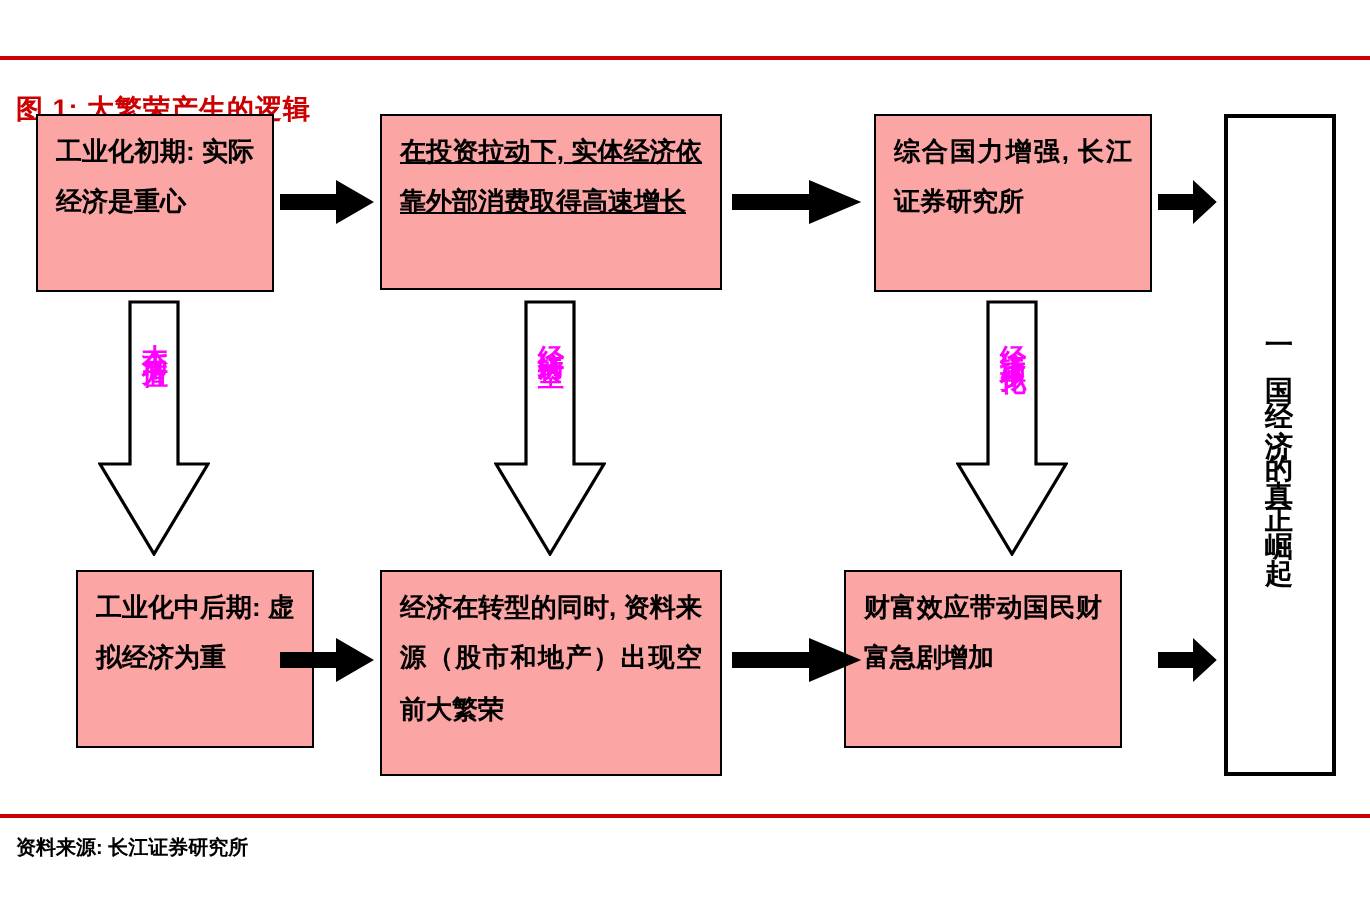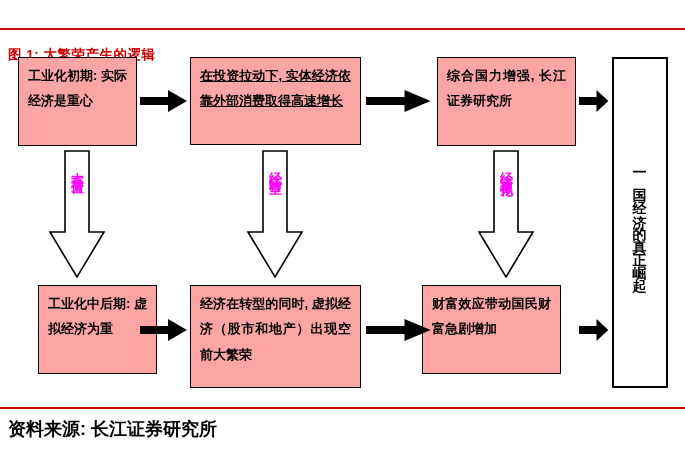--- a/index.html
+++ b/index.html
@@ -8,21 +8,21 @@
     font-family:"Liberation Sans","DejaVu Sans",sans-serif;color:#000;
   }
   .title{
     position:absolute;left:8px;top:6px;font-size:13.5px;font-weight:bold;color:#cc0000;
     letter-spacing:.5px;
     margin-top:40px;
   }
   .rule{position:absolute;left:0;width:685px;background:#cc0000;}
   .rule-top{top:28px;height:2px;}
   .rule-bottom{top:407px;height:2px;}
-  .source{position:absolute;left:8px;top:417px;font-size:18px;font-weight:bold;color:#000;}
+  .source{position:absolute;left:8px;top:417px;font-size:10px;font-weight:bold;color:#000;}
 
   .box{
     position:absolute;border:1.5px solid #000;box-sizing:border-box;background:#fca5a5;
     font-size:13px;font-weight:bold;line-height:1.95;padding:5px 9px;
     text-align:justify;
   }
   .b1{left:18px;top:57px;width:119px;height:89px;}
   .b2{left:190px;top:57px;width:171px;height:88px;text-decoration:underline;}
   .b3{left:437px;top:57px;width:139px;height:89px;}
   .b4{left:18px;top:285px;width:119px;height:89px;margin-left:20px;}
@@ -98,21 +98,21 @@
     <span class="vlabel">经济转型</span>
   </div>
   <div class="vconn c3">
     <svg viewBox="0 0 56 128" width="56" height="128">
       <polygon points="16,1 40,1 40,82 55,82 28,127 1,82 16,82" fill="#ffffff" stroke="#000000" stroke-width="1.6"></polygon>
     </svg>
     <span class="vlabel">经济虚拟化</span>
   </div>
 
   <div class="box b4">工业化中后期: 虚拟经济为重</div>
-  <div class="box b5">经济在转型的同时, 虚拟经济（股市和地产）出现空前大繁荣</div>
+  <div class="box b5">经济在转型的同时, 资料来源（股市和地产）出现空前大繁荣</div>
   <div class="box b6">财富效应带动国民财富急剧增加</div>
 
   <div class="harrow h4">
     <svg viewBox="0 0 48 24" preserveAspectRatio="none">
         <polygon points="0,8 28,8 28,1 47,12 28,23 28,16 0,16" fill="#000"></polygon>
       </svg>
   </div>
   <div class="harrow h5">
     <svg viewBox="0 0 48 24" preserveAspectRatio="none">
         <polygon points="0,8 28,8 28,1 47,12 28,23 28,16 0,16" fill="#000"></polygon>

